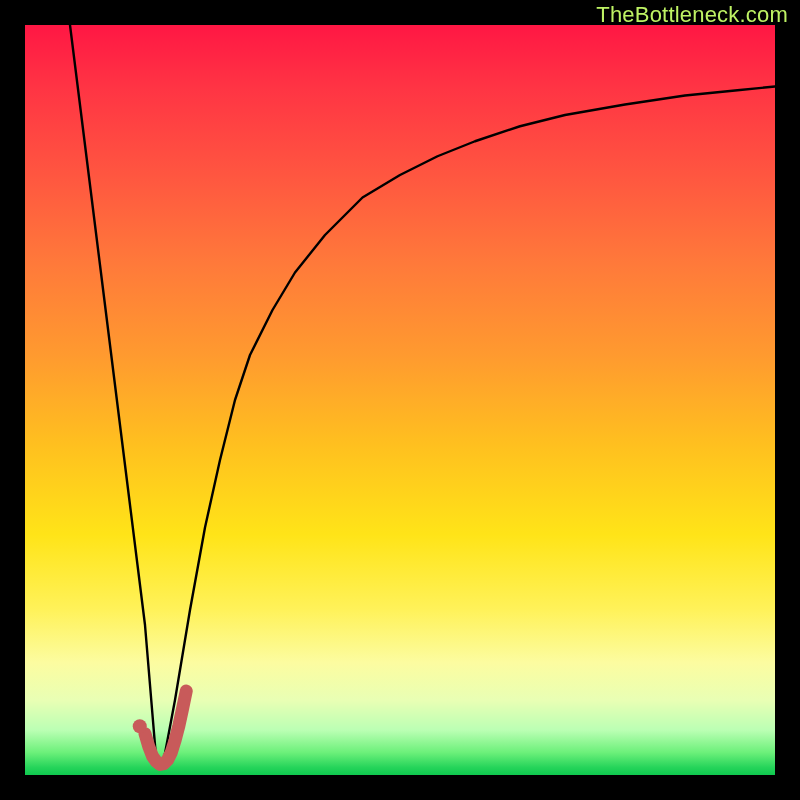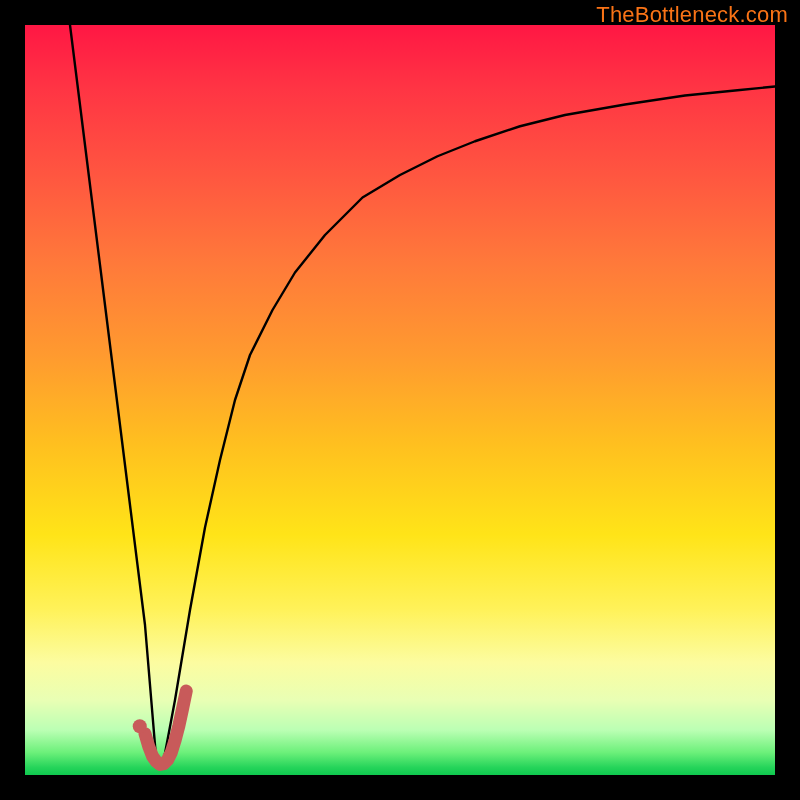--- a/index.html
+++ b/index.html
@@ -50,21 +50,21 @@
   .curves {
     position: absolute;
     inset: 0;
     width: 750px;
     height: 750px;
   }
   .watermark {
     position: absolute;
     top: 2px;
     right: 12px;
-    color: #f97316;
+    color: #bef264;
     font-size: 22px;
     font-weight: 500;
     letter-spacing: 0.2px;
     user-select: none;
   }
 </style>
 </head>
 <body>
 
 <div class="frame">

